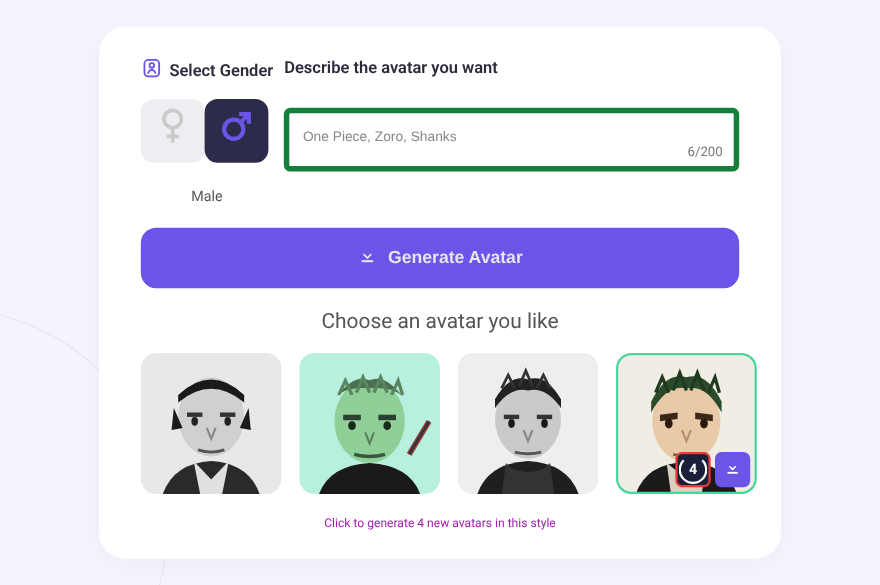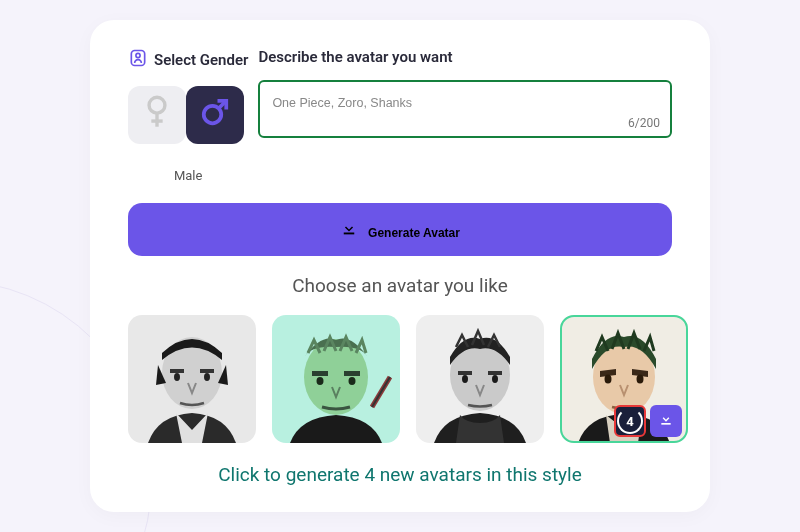--- a/index.html
+++ b/index.html
@@ -87,24 +87,24 @@
       color: #555;
       margin-top: 24px;
     }
     .describe-section {
       flex: 1;
     }
     .describe-title {
       font-size: 15px;
       font-weight: 600;
       color: #2a2a3a;
-      margin-bottom: 14px;
+      margin-bottom: 28px;
     }
     .describe-box {
-      border: 2px solid #15803d;
+      border: 5px solid #15803d;
       border-radius: 6px;
       padding: 10px 12px 6px 12px;
       height: 58px;
       position: relative;
       background: #fff;
     }
     .describe-input {
       font-size: 12.5px;
       color: #888;
       border: none;
@@ -115,29 +115,29 @@
     .char-count {
       position: absolute;
       bottom: 6px;
       right: 10px;
       font-size: 12px;
       color: #777;
     }
     .generate-btn {
       width: 100%;
       background: #6b55e8;
-      color: #000000;
+      color: #e5e5e5;
       border: none;
       border-radius: 14px;
       padding: 16px;
-      font-size: 12px;
+      font-size: 16px;
       font-weight: 700;
       cursor: pointer;
       display: flex;
-      align-items: flex-end;
+      align-items: center;
       justify-content: center;
       gap: 10px;
       margin-bottom: 18px;
     }
     .choose-text {
       text-align: center;
       font-size: 19px;
       color: #555;
       margin-bottom: 18px;
     }
@@ -202,22 +202,22 @@
       background: #6b55e8;
       border-radius: 6px;
       display: flex;
       align-items: center;
       justify-content: center;
       color: #fff;
       cursor: pointer;
     }
     .footer-text {
       text-align: center;
-      font-size: 19px;
-      color: #0f766e;
+      font-size: 11px;
+      color: #a21caf;
     }
   </style>
 </head>
 <body>
 
 <div class="card">
 
   <div class="top-row">
 
     <div class="gender-section">

